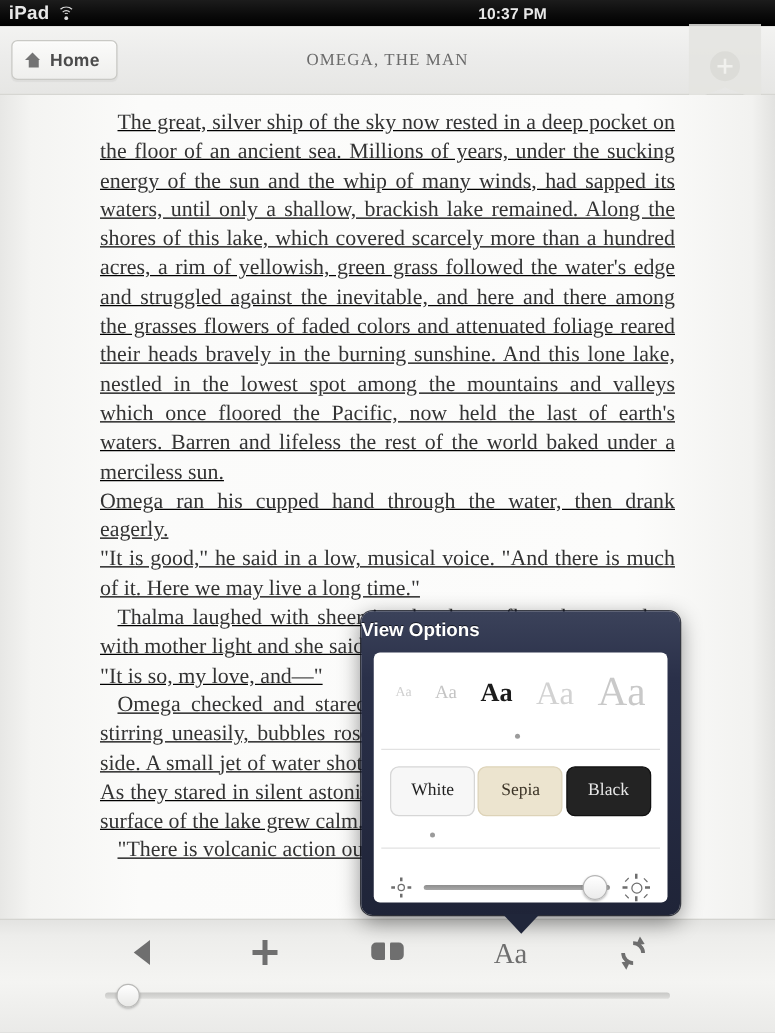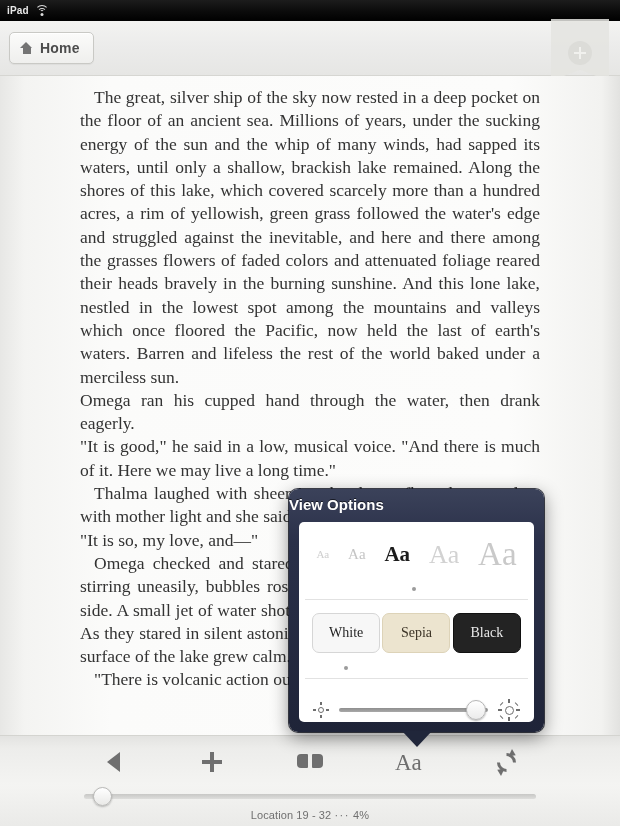--- a/index.html
+++ b/index.html
@@ -18,21 +18,21 @@
 
   
   .statusbar {
     position:absolute; left:0; top:0; width:620px; height:21px;
     background:linear-gradient(to bottom,#1c1c1c 0%,#0b0b0b 55%,#000 100%);
     color:#e8e8e8;
     font-size:12px; font-weight:bold;
     display:flex; align-items:center;
   }
   .sb-left { display:flex; align-items:center; gap:6px; padding-left:7px; width:200px; }
-  .sb-device { letter-spacing:0.2px; font-size:10px; }
+  .sb-device { letter-spacing:0.2px; font-size:15px; }
   .wifi-icon { display:inline-block; width:15px; height:11px; position:relative; }
   .wifi-icon i {
     position:absolute; display:block; border:1.6px solid #dcdcdc;
     border-bottom-color:transparent; border-left-color:transparent; border-right-color:transparent;
     border-radius:50%; left:50%; transform:translateX(-50%);
   }
   .wifi-icon i:nth-child(1){ width:14px; height:14px; top:0px; }
   .wifi-icon i:nth-child(2){ width:9px; height:9px; top:2.5px; }
   .wifi-icon i:nth-child(3){ width:4px; height:4px; top:5px; }
   .wifi-icon i:nth-child(4){
@@ -104,21 +104,21 @@
     content:''; position:absolute; background:#f1f1ee;
   }
   .bookmark-plus:before { left:50%; top:6px; width:2.5px; height:12px; margin-left:-1.25px; }
   .bookmark-plus:after { top:50%; left:6px; height:2.5px; width:12px; margin-top:-1.25px; }
 
   
   .page {
     position:absolute; left:0; top:76px; width:620px; height:659px;
     background:linear-gradient(to right,#e7e7e5 0%,#f4f4f2 4%,#fbfbfa 18%,#fcfcfb 82%,#f2f2f0 97%,#e2e2e0 100%);
   }
-  .page-inner { padding:10px 80px 0 80px; }
+  .page-inner { padding:10px 80px 0 80px;text-decoration:underline; }
   .para {
     font-family:"Liberation Serif", serif;
     font-size:17.5px; line-height:23.3px; color:#333333;
     text-align:justify; text-indent:0;
     margin:0;
   }
   .para.indent { text-indent:14px; }
   .para + .para { margin-top:0; }
 
   
@@ -289,30 +289,32 @@
   <div class="statusbar">
     <div class="sb-left">
       <span class="sb-device">iPad</span>
       <span class="wifi-icon">
           <i></i>
           <i></i>
           <i></i>
           <i></i>
         </span>
     </div>
+    <div class="sb-center">10:37 PM</div>
   </div>
 
   <div class="navbar">
     <div class="home-btn">
       <span class="house-icon">
         <span class="roof"></span>
           <span class="body"></span>
       </span>
       <span class="home-label">Home</span>
     </div>
+    <div class="book-title">OMEGA, THE MAN</div>
     <div class="bookmark-btn">
       <span class="bookmark-ribbon"></span>
       <span class="bookmark-plus"></span>
     </div>
   </div>
 
   <div class="page">
     <div class="page-inner">
       <p class="para indent">The great, silver ship of the sky now rested in a deep pocket on the floor of an ancient sea. Millions of years, under the sucking energy of the sun and the whip of many winds, had sapped its waters, until only a shallow, brackish lake remained. Along the shores of this lake, which covered scarcely more than a hundred acres, a rim of yellowish, green grass followed the water's edge and struggled against the inevitable, and here and there among the grasses flowers of faded colors and attenuated foliage reared their heads bravely in the burning sunshine. And this lone lake, nestled in the lowest spot among the mountains and valleys which once floored the Pacific, now held the last of earth's waters. Barren and lifeless the rest of the world baked under a merciless sun.</p>
       <p class="para">Omega ran his cupped hand through the water, then drank eagerly.</p>
@@ -404,20 +406,15 @@
             <span class="a1"></span>
             <span class="a2"></span>
         </span>
       </span>
     </div>
     <div class="progress-wrap">
       <span class="progress-track">
         <span class="progress-thumb" style="left:4%;"></span>
       </span>
     </div>
-    <div class="loc-text">
-      <span>Location 19 - 32</span>
-      <span class="sep">···</span>
-      <span>4%</span>
-    </div>
   </div>
 
 </div>
 
 </body></html>

